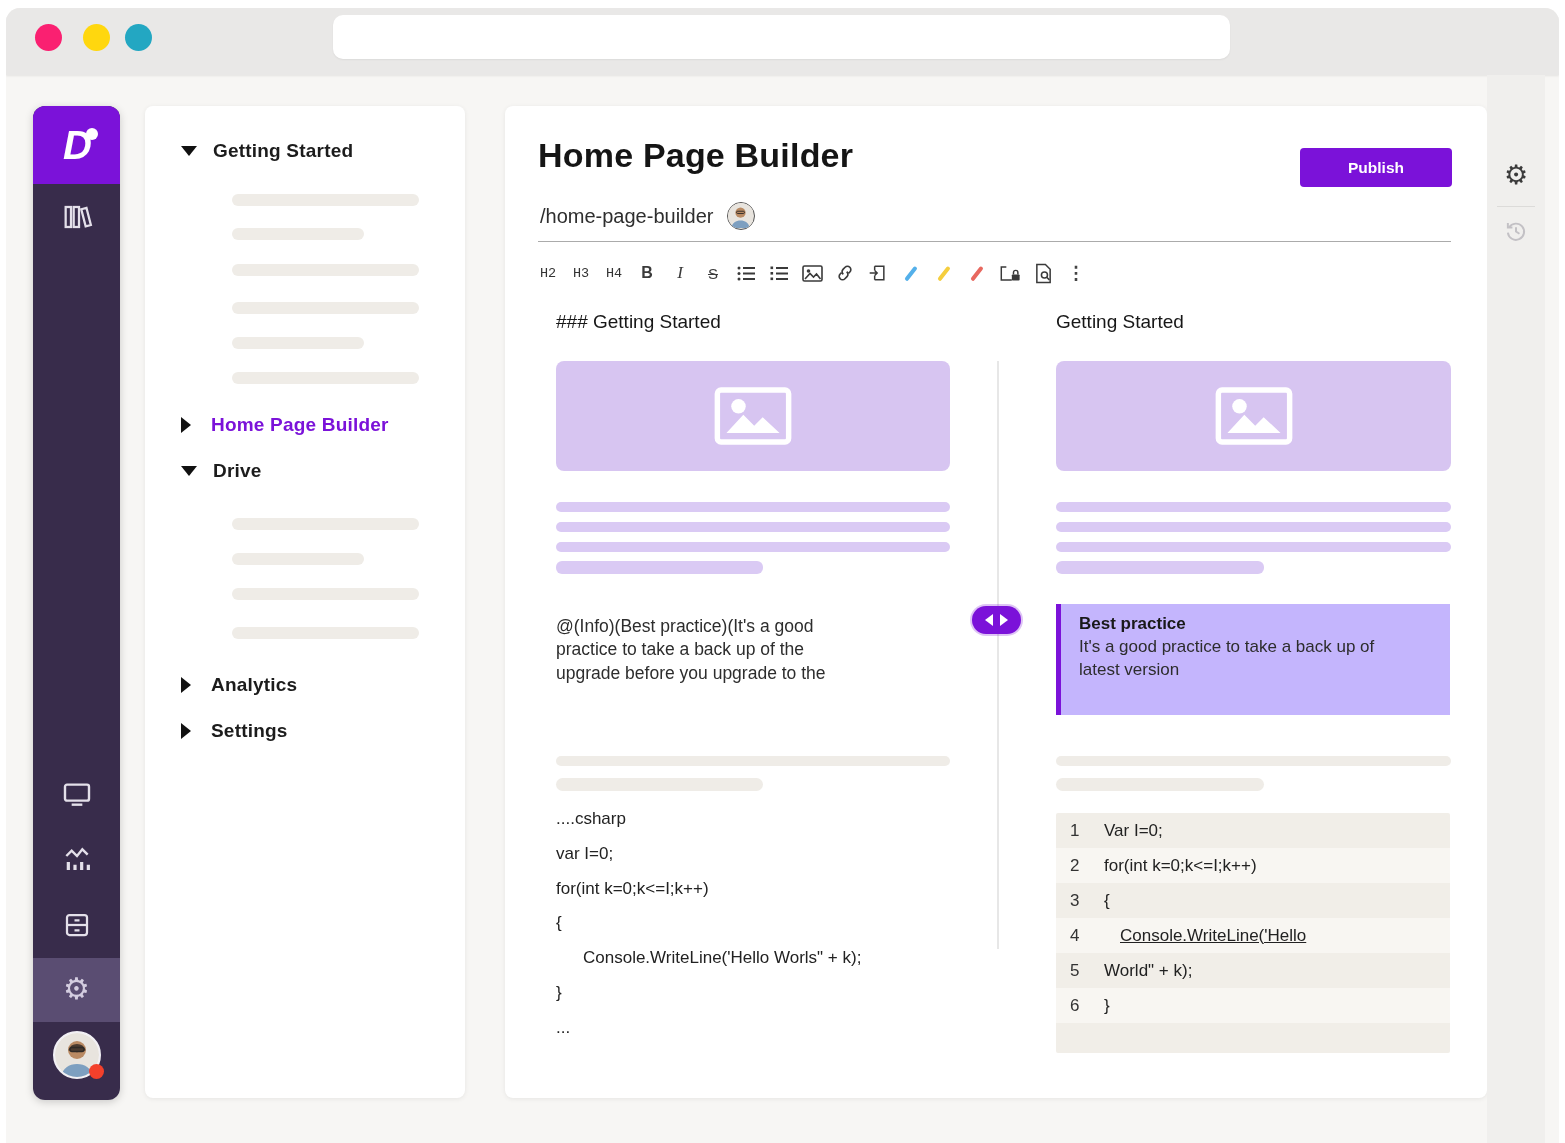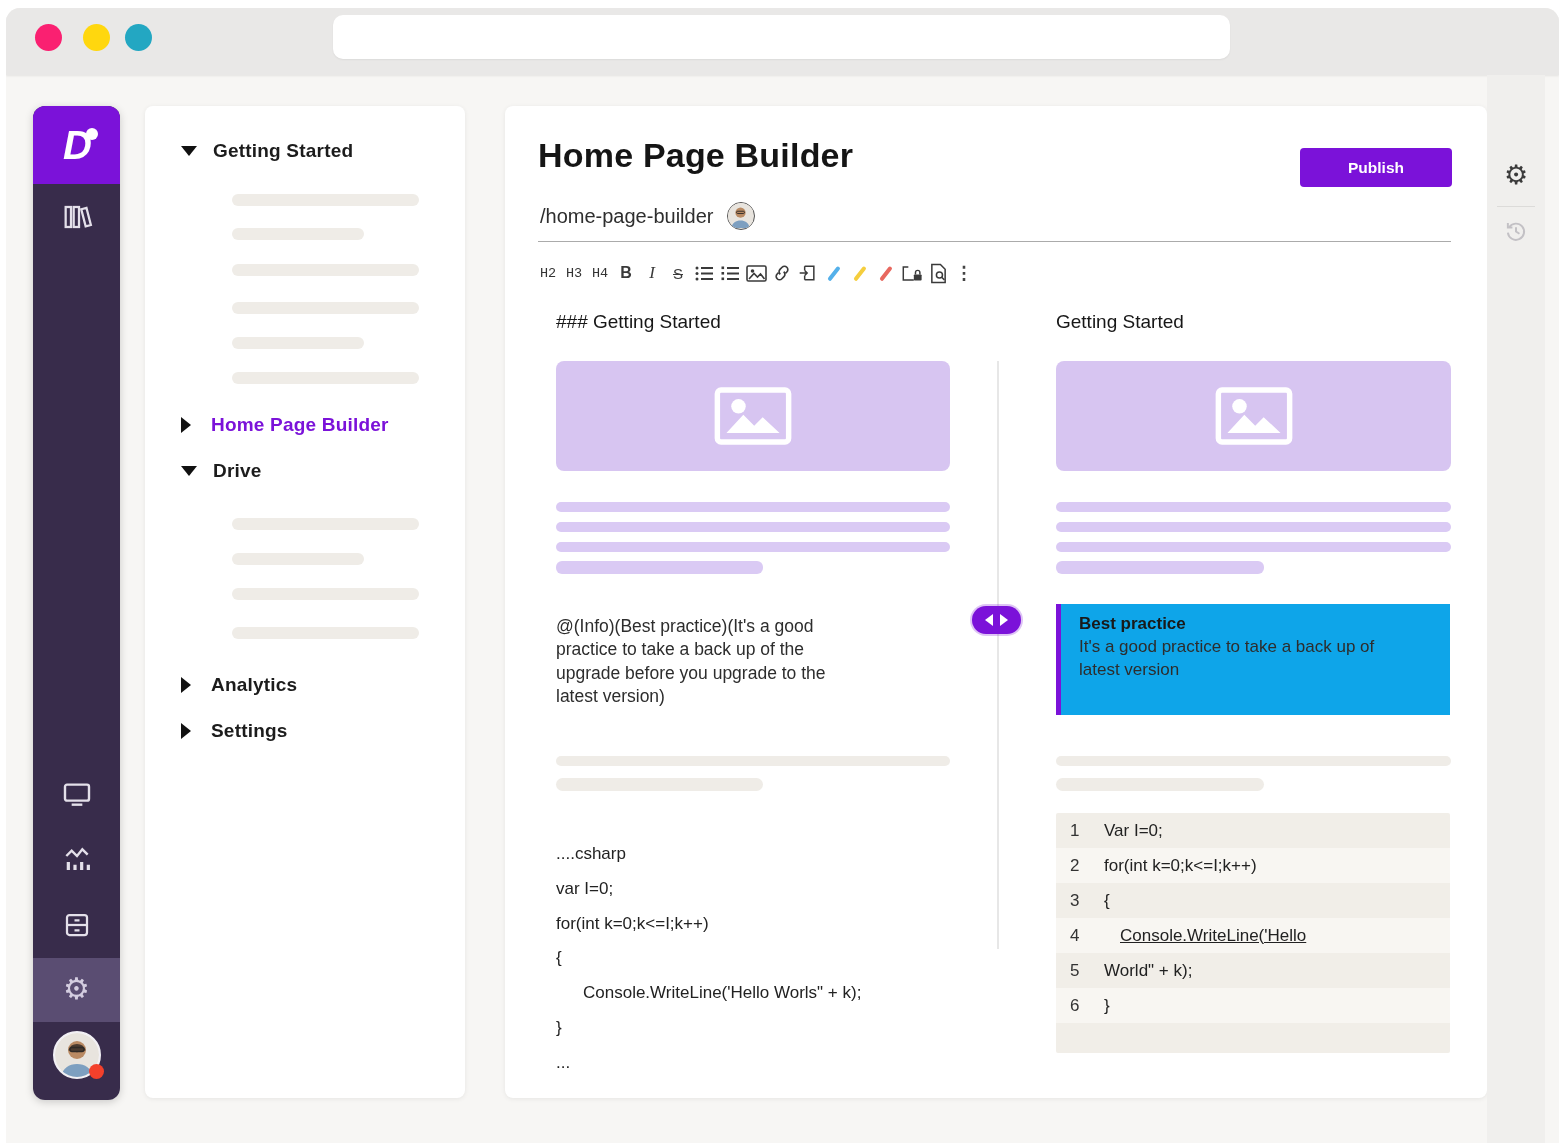--- a/index.html
+++ b/index.html
@@ -47,21 +47,21 @@
     color:#151515; letter-spacing:.2px; }
   .slug-row { position:absolute; left:35px; top:96px; display:flex; align-items:center; gap:14px; }
   .slug { font-size:20px; color:#2e2e2e; }
   .slug-avatar { width:28px; height:28px; border-radius:50%; overflow:hidden; border:1.5px solid #555;
     background:#e9e6e1; }
   .publish { position:absolute; left:795px; top:42px; width:152px; height:39px; background:#7B12D9;
     border:none; border-radius:4px; color:#fff; font-size:15.5px; font-weight:700;
     font-family:"Liberation Sans",sans-serif; cursor:pointer; }
   .hr { position:absolute; left:33px; top:135px; width:913px; height:0; border-top:1.5px solid #ABABAB; }
 
-  .toolbar { position:absolute; left:30px; top:150px; height:34px; display:flex; align-items:center; }
+  .toolbar { position:absolute; left:30px; top:150px; height:34px; display:flex; align-items:center; gap:7px; }
   .tb { min-width:26px; height:28px; display:flex; align-items:center; justify-content:center;
     color:#3a3a3a; cursor:pointer; border-radius:3px; }
   .tb-h { font-family:"Liberation Mono", monospace; font-size:13.5px; color:#333; }
   .tb-b { font-weight:800; font-size:16px; }
   .tb-i { font-style:italic; font-family:"Liberation Serif", serif; font-size:17px; }
   .tb-s { text-decoration:line-through; font-size:15px; }
   .slash { width:3.5px; height:17px; border-radius:2px; transform:rotate(38deg); }
   .tb-more { font-size:18px; color:#444; font-weight:700; }
 
   
@@ -71,25 +71,25 @@
   .skp { position:absolute; background:#DACAF4; border-radius:6px; }
   .divider-v { position:absolute; left:492px; top:255px; width:2px; height:588px; background:#E7E7E7; }
   .split-pill { position:absolute; left:467px; top:500px; width:49px; height:28px; background:#7B12D9;
     border-radius:14px; display:flex; align-items:center; justify-content:center; gap:7px; cursor:pointer;
     box-shadow:0 0 0 2px rgba(123,18,217,.25); }
   .pill-l { width:0;height:0;border-top:6px solid transparent;border-bottom:6px solid transparent;border-right:8px solid #fff; }
   .pill-r { width:0;height:0;border-top:6px solid transparent;border-bottom:6px solid transparent;border-left:8px solid #fff; }
 
   .callout-src { position:absolute; left:51px; top:509px; width:360px; font-size:17.5px;
     line-height:23.3px; color:#2d2d2d; }
-  .code-src { position:absolute; left:51px; top:731px; font-size:17px; line-height:34.8px; color:#222; }
+  .code-src { position:absolute; left:51px; top:696px; font-size:17px; line-height:34.8px; color:#222; }
   .code-src .indent { padding-left:27px; }
 
   .callout-pv { position:absolute; left:551px; top:498px; width:394px; height:111px;
-    background:#0ea5e9; border-left:5px solid #7B12D9; padding:10px 14px 0 18px; }
+    background:#c4b5fd; border-left:5px solid #7B12D9; padding:10px 14px 0 18px; }
   .callout-title { font-size:17px; font-weight:700; color:#191919; margin-bottom:2px; }
   .callout-line { font-size:17px; line-height:22.6px; color:#2d2d2d; }
 
   .code-pv { position:absolute; left:551px; top:707px; width:394px; height:240px; border-radius:2px; overflow:hidden; }
   .code-row { display:flex; height:35px; align-items:center; font-size:17px; color:#222; }
   .code-row.odd { background:#F1EEE8; }
   .code-row.even { background:#F8F6F2; }
   .code-num { width:34px; padding-left:14px; color:#333; }
   .code-txt { padding-left:14px; }
   .code-row .indent2 { padding-left:30px;text-decoration:underline; }
@@ -313,21 +313,20 @@
 
       <div class="skp" style="left:51px;top:396px;width:394px;height:10px"></div>
       <div class="skp" style="left:51px;top:416px;width:394px;height:10px"></div>
       <div class="skp" style="left:51px;top:436px;width:394px;height:10px"></div>
       <div class="skp" style="left:51px;top:455px;width:207px;height:13px"></div>
 
       <div class="callout-src">
         <div>@(Info)(Best practice)(It's a good</div>
         <div>practice to take a back up of the</div>
         <div>upgrade before you upgrade to the</div>
-        <div>latest version)</div>
       </div>
 
       <div class="sk" style="left:51px;top:650px;width:394px;height:10px"></div>
       <div class="sk" style="left:51px;top:672px;width:207px;height:13px"></div>
 
       <div class="code-src">
         <div>....csharp</div>
         <div>var I=0;</div>
         <div>for(int k=0;k&lt;=I;k++)</div>
         <div>{</div>

